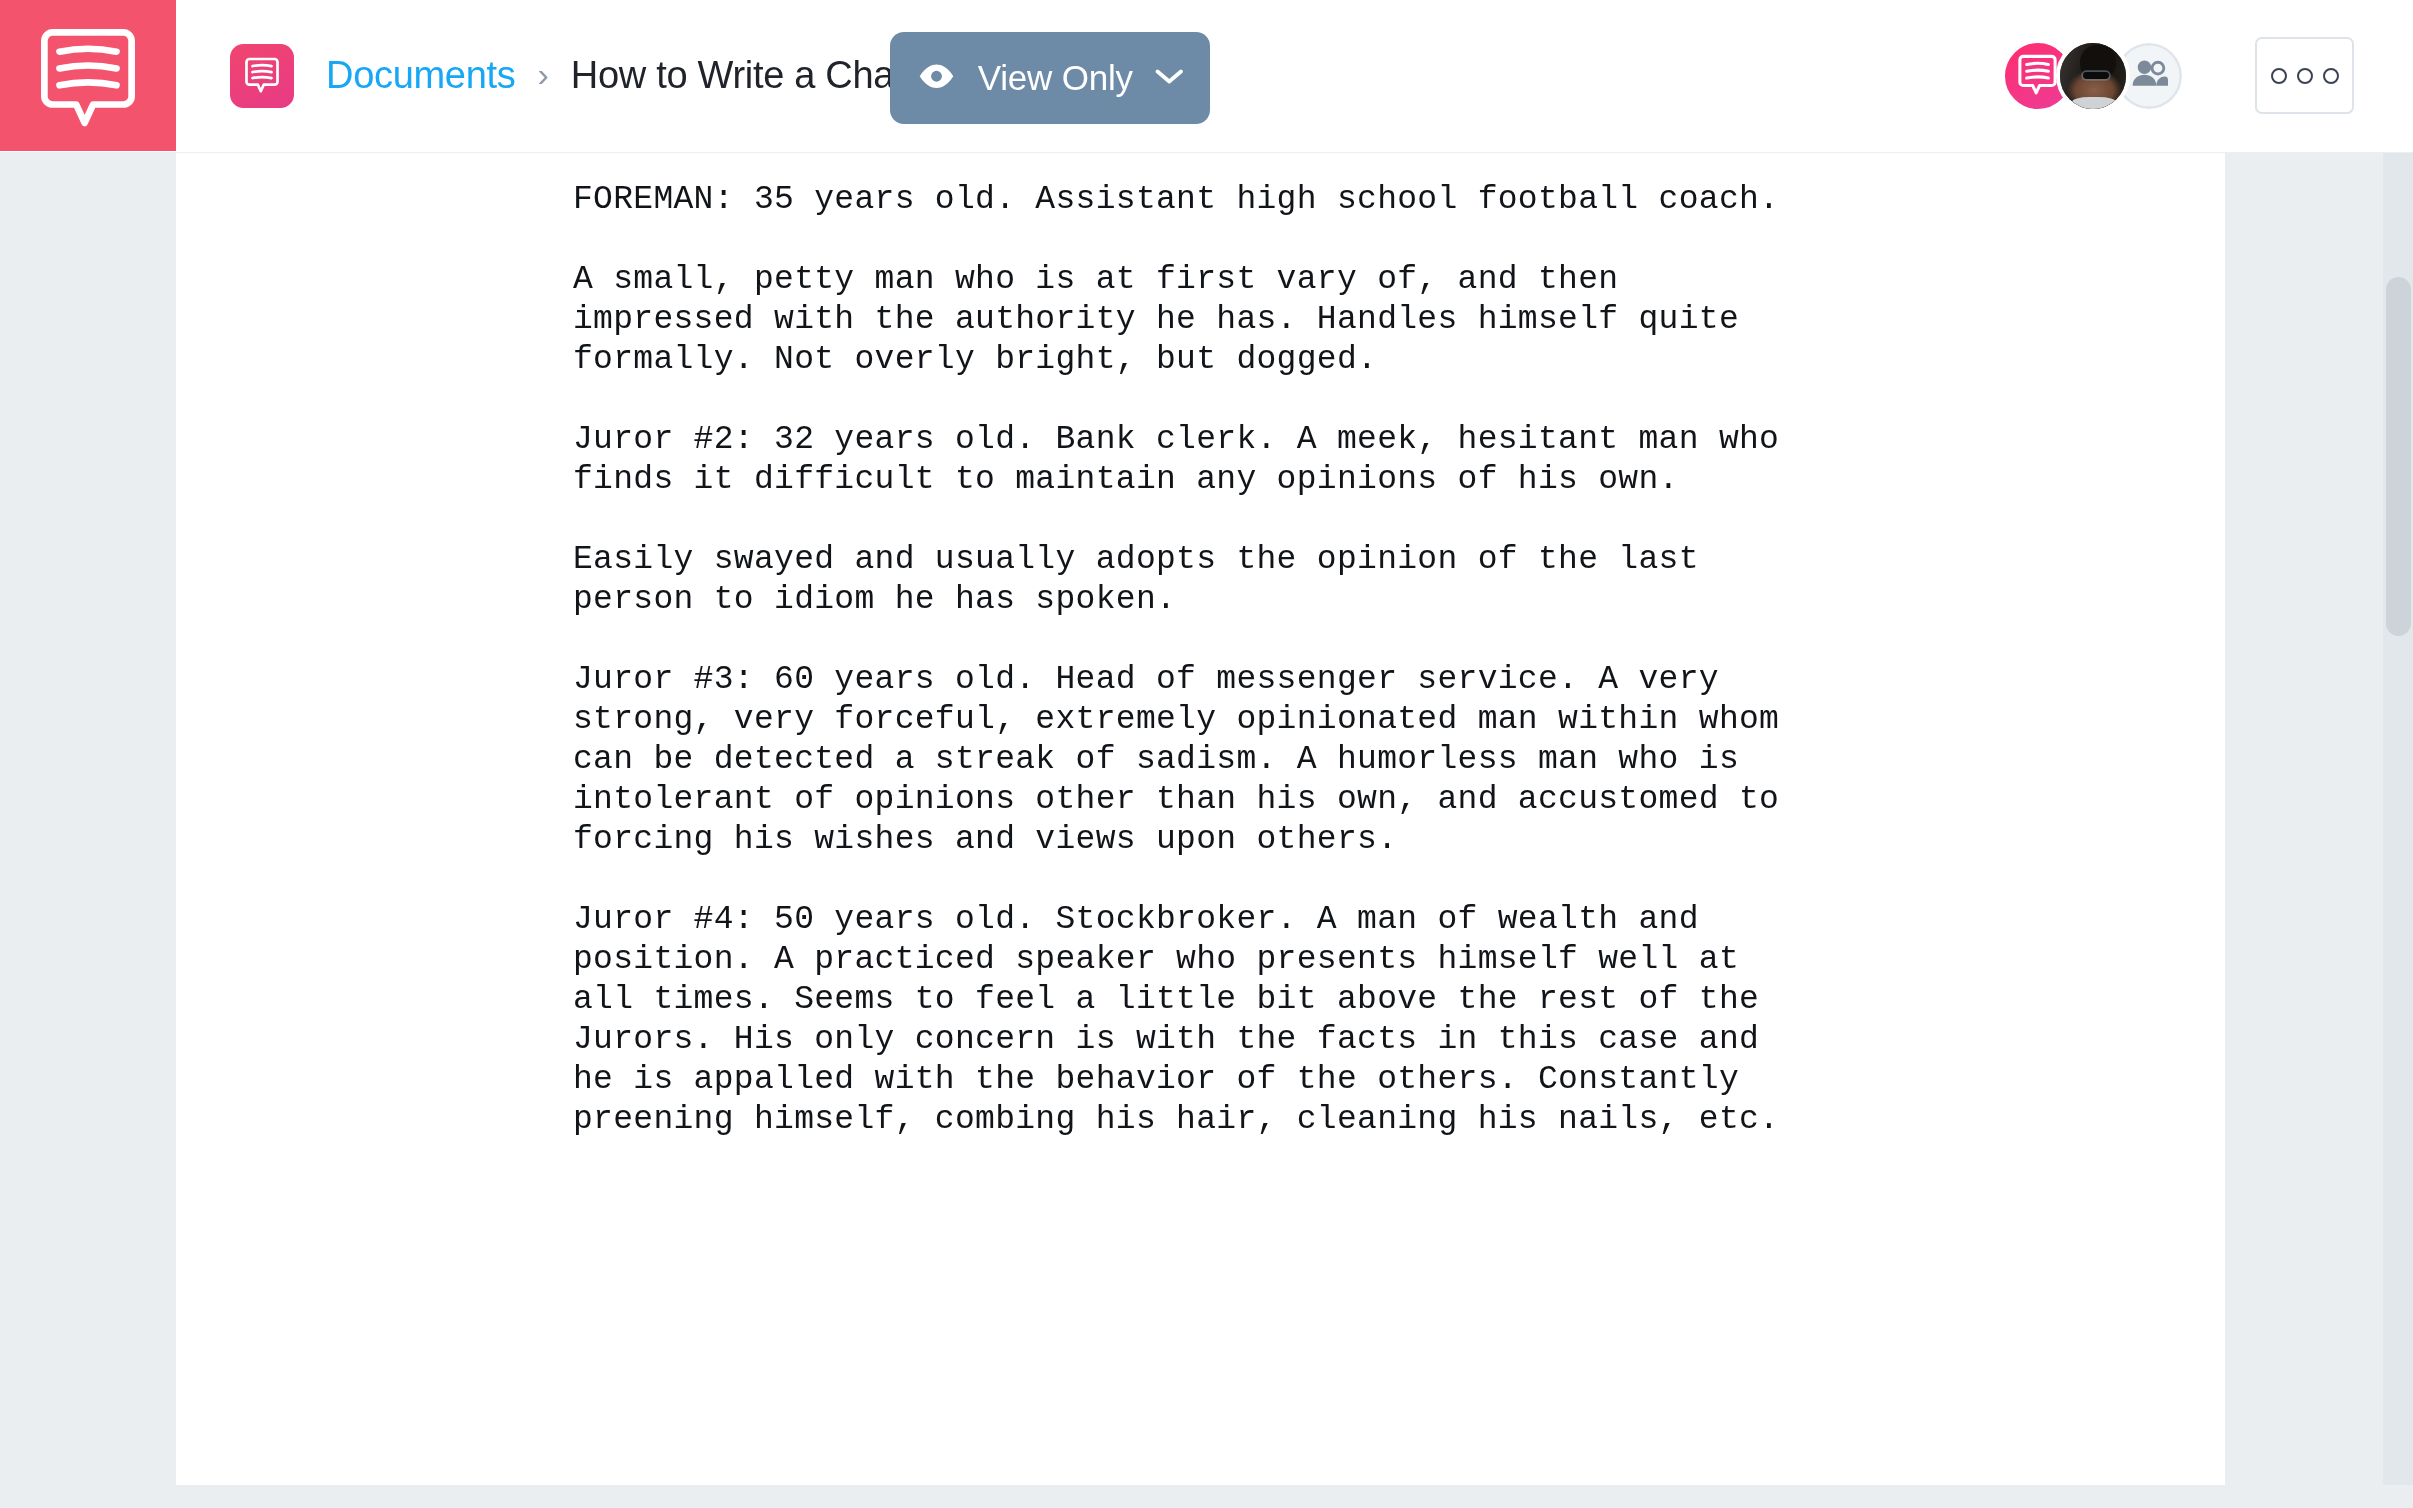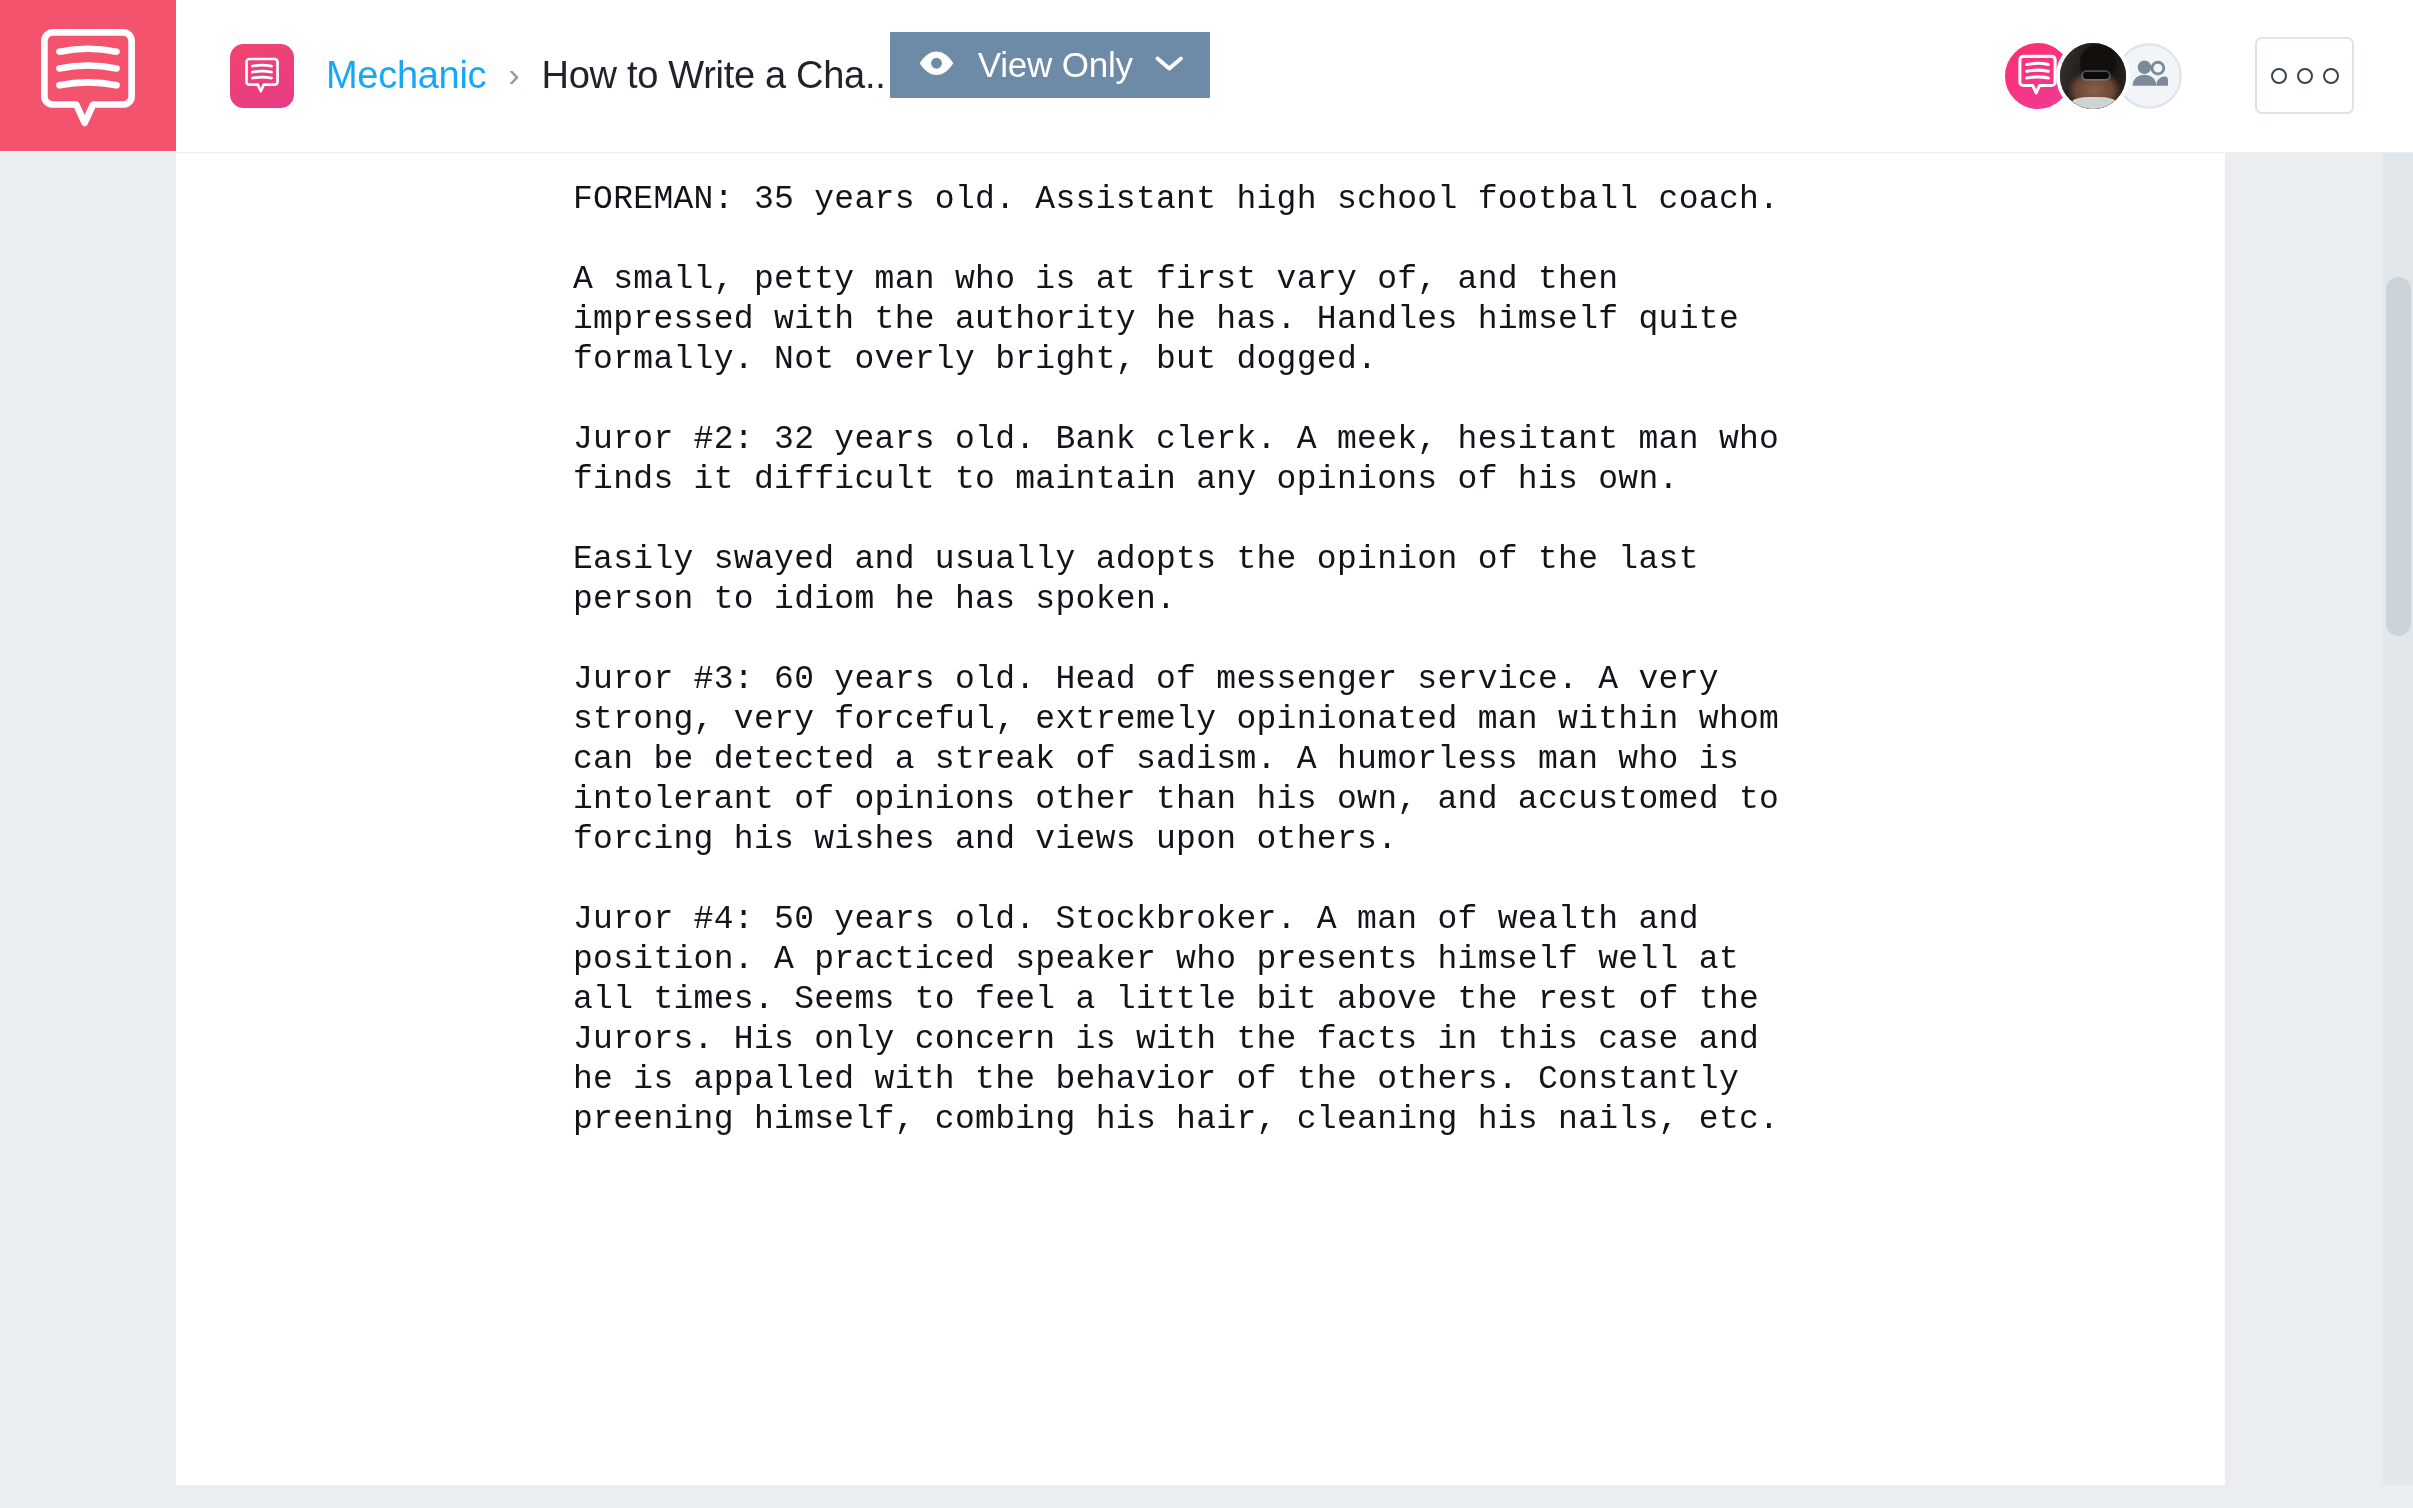--- a/index.html
+++ b/index.html
@@ -84,24 +84,24 @@
     font-size: 38px;
     font-weight: 400;
     letter-spacing: -0.3px;
     white-space: nowrap;
   }
 
   
   #view-mode-button {
     position: absolute;
     top: 32px; left: 890px;
-    width: 320px; height: 66px;
+    width: 320px; height: 92px;
     background: #6d8ba7;
     border: none;
-    border-radius: 1px;
+    border-radius: 14px;
     display: flex;
     align-items: center;
     justify-content: center;
     gap: 0;
     cursor: pointer;
     padding: 0;
   }
   #view-mode-button .eye { flex: 0 0 auto; margin-right: 22px; }
   #view-mode-button .vm-label {
     color: #ffffff;
@@ -282,21 +282,21 @@
       <div class="doc-chip">
         <span>
           <svg width="34" height="37" viewBox="0 0 112 124" fill="none">
             <path d="M14 10 H98 a10 10 0 0 1 10 10 V86 a10 10 0 0 1 -10 10 H62 L52 118 L42 96 H14 a10 10 0 0 1 -10 -10 V20 a10 10 0 0 1 10 -10 Z" stroke="#ffffff" stroke-width="9" stroke-linejoin="round" fill="none"></path>
             <path d="M24 34 Q56 27 88 34" stroke="#ffffff" stroke-width="9" stroke-linecap="round" fill="none"></path>
             <path d="M24 54 Q56 47 88 54" stroke="#ffffff" stroke-width="9" stroke-linecap="round" fill="none"></path>
             <path d="M24 74 Q56 67 88 74" stroke="#ffffff" stroke-width="9" stroke-linecap="round" fill="none"></path>
           </svg>
         </span>
       </div>
-      <span class="crumb-link">Mechanic</span>
+      <span class="crumb-link">Documents</span>
       <span class="crumb-sep">›</span>
       <span class="crumb-current">How to Write a Cha..</span>
     </div>
 
     <button id="view-mode-button">
       <span class="eye">
         <svg width="39" height="28.5" viewBox="0 0 46 34" fill="none">
           <path d="M3 17 C10 6 17 3 23 3 C29 3 36 6 43 17 C36 28 29 31 23 31 C17 31 10 28 3 17 Z" fill="#ffffff"></path>
           <circle cx="23" cy="17" r="6.5" fill="#6d8ba7"></circle>
         </svg>

